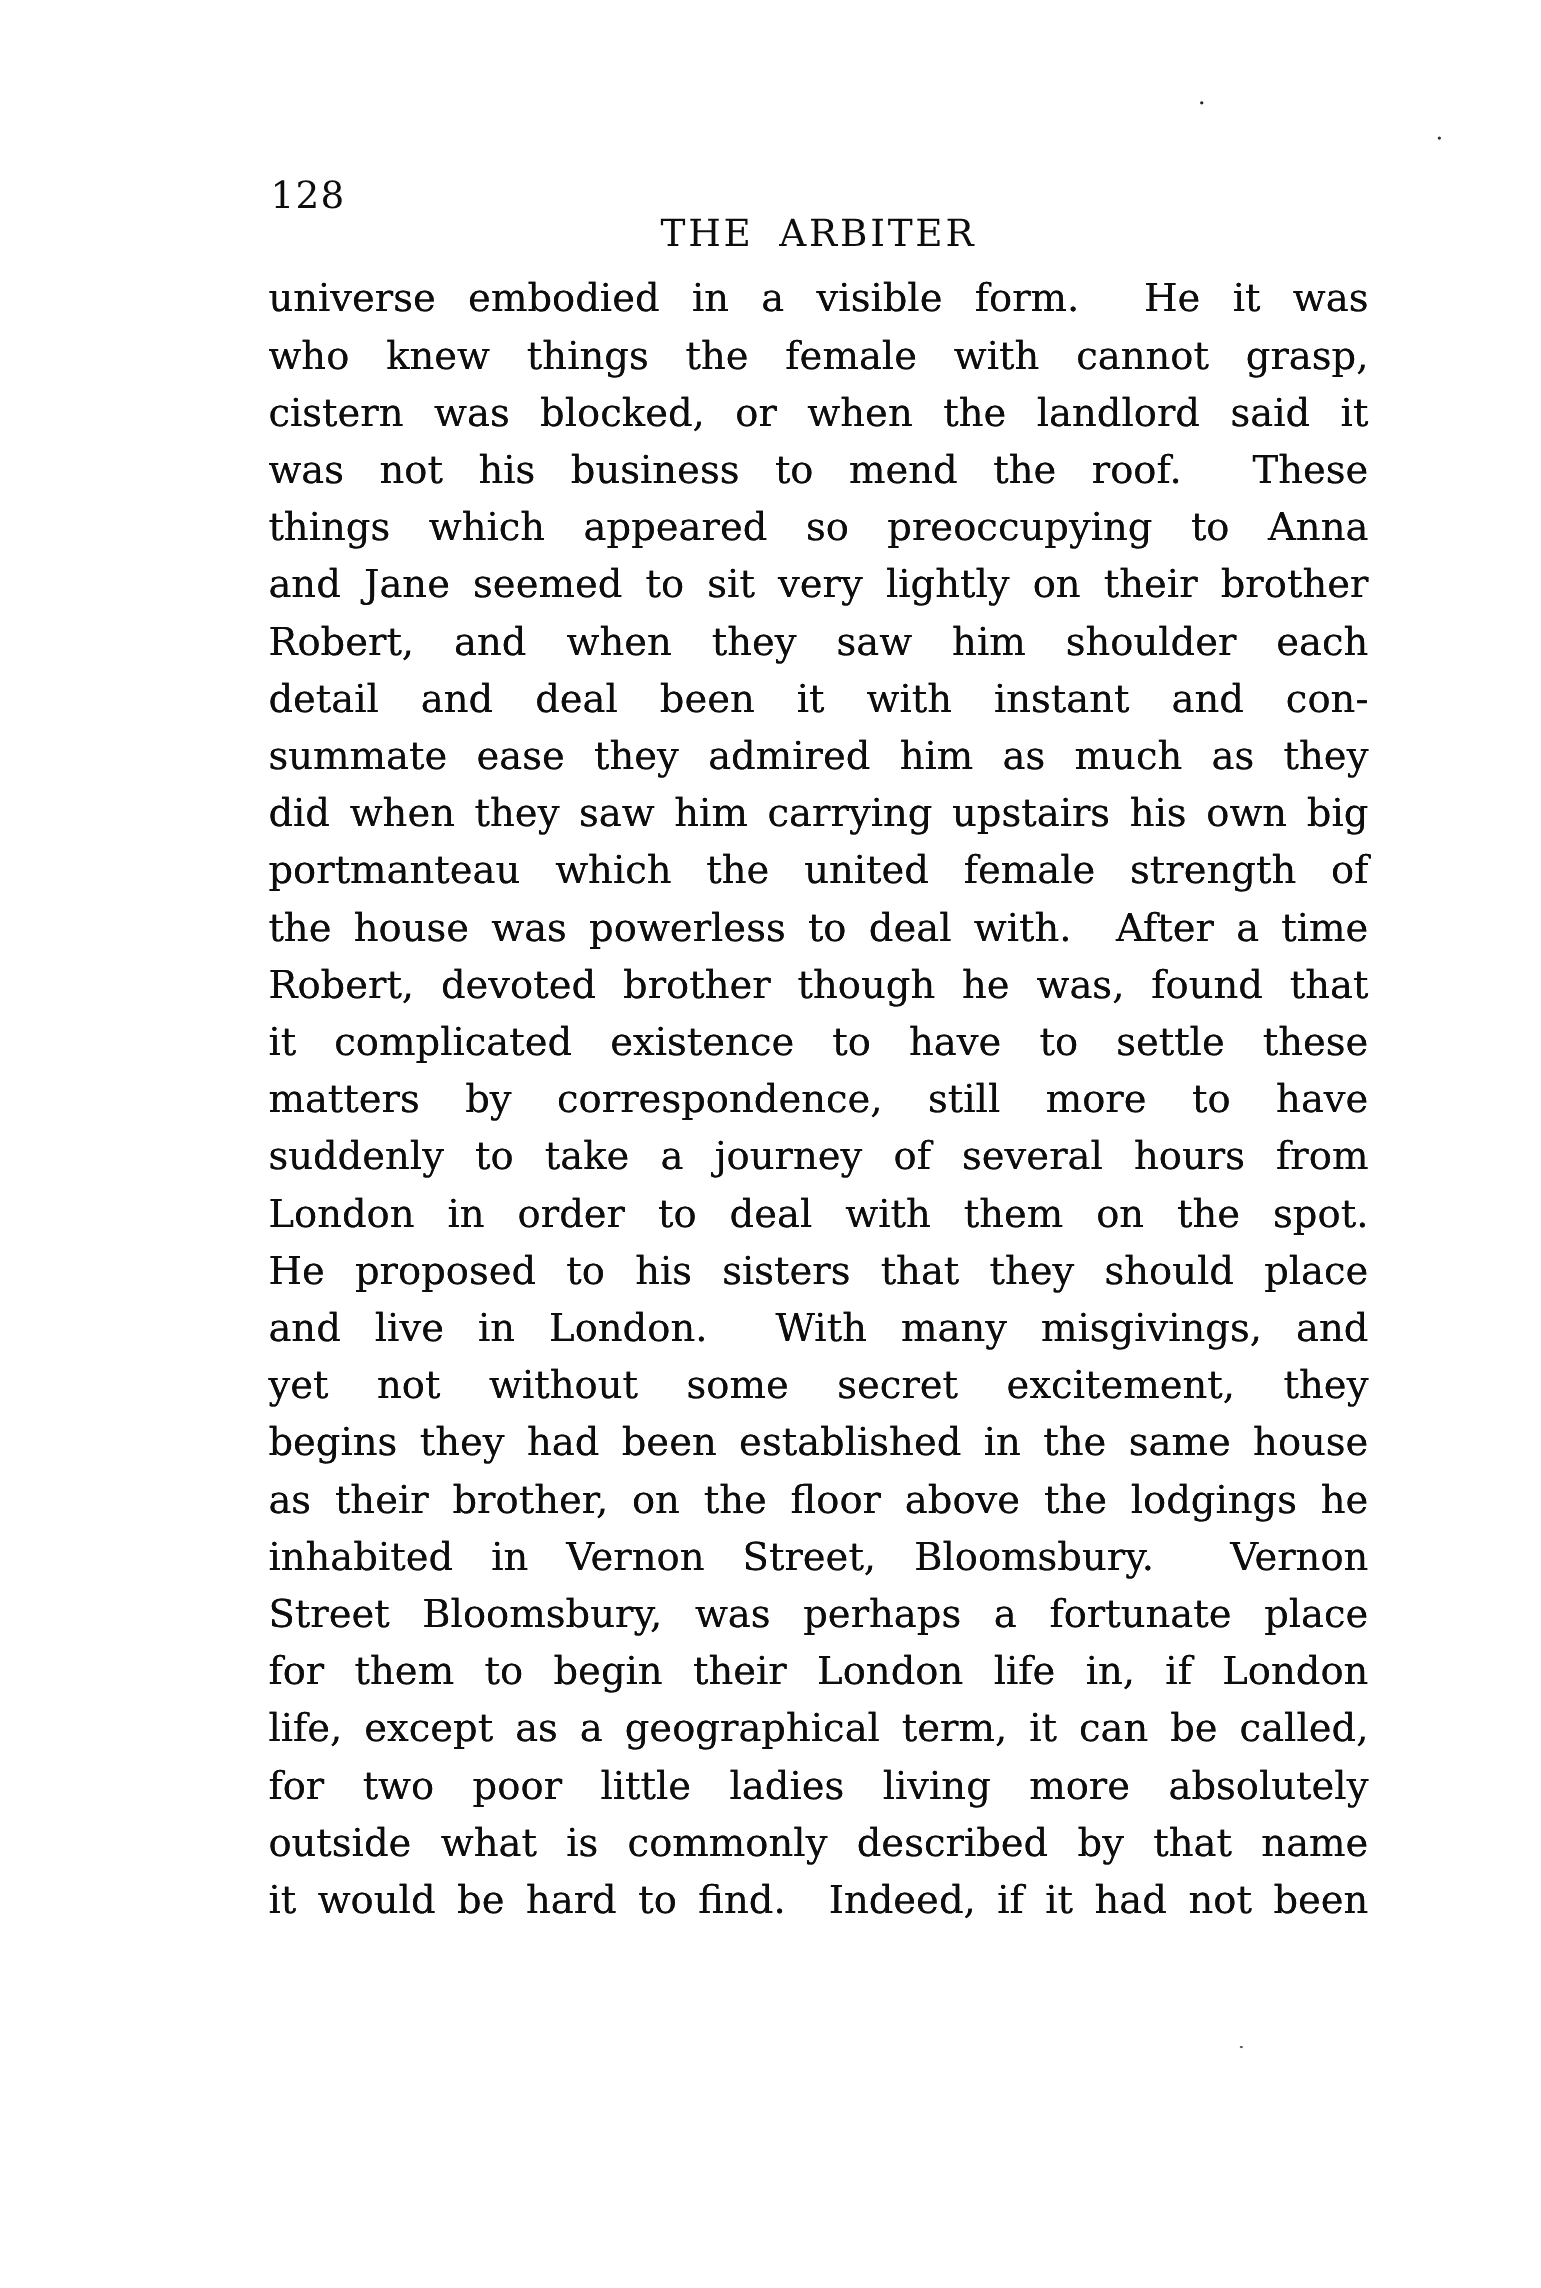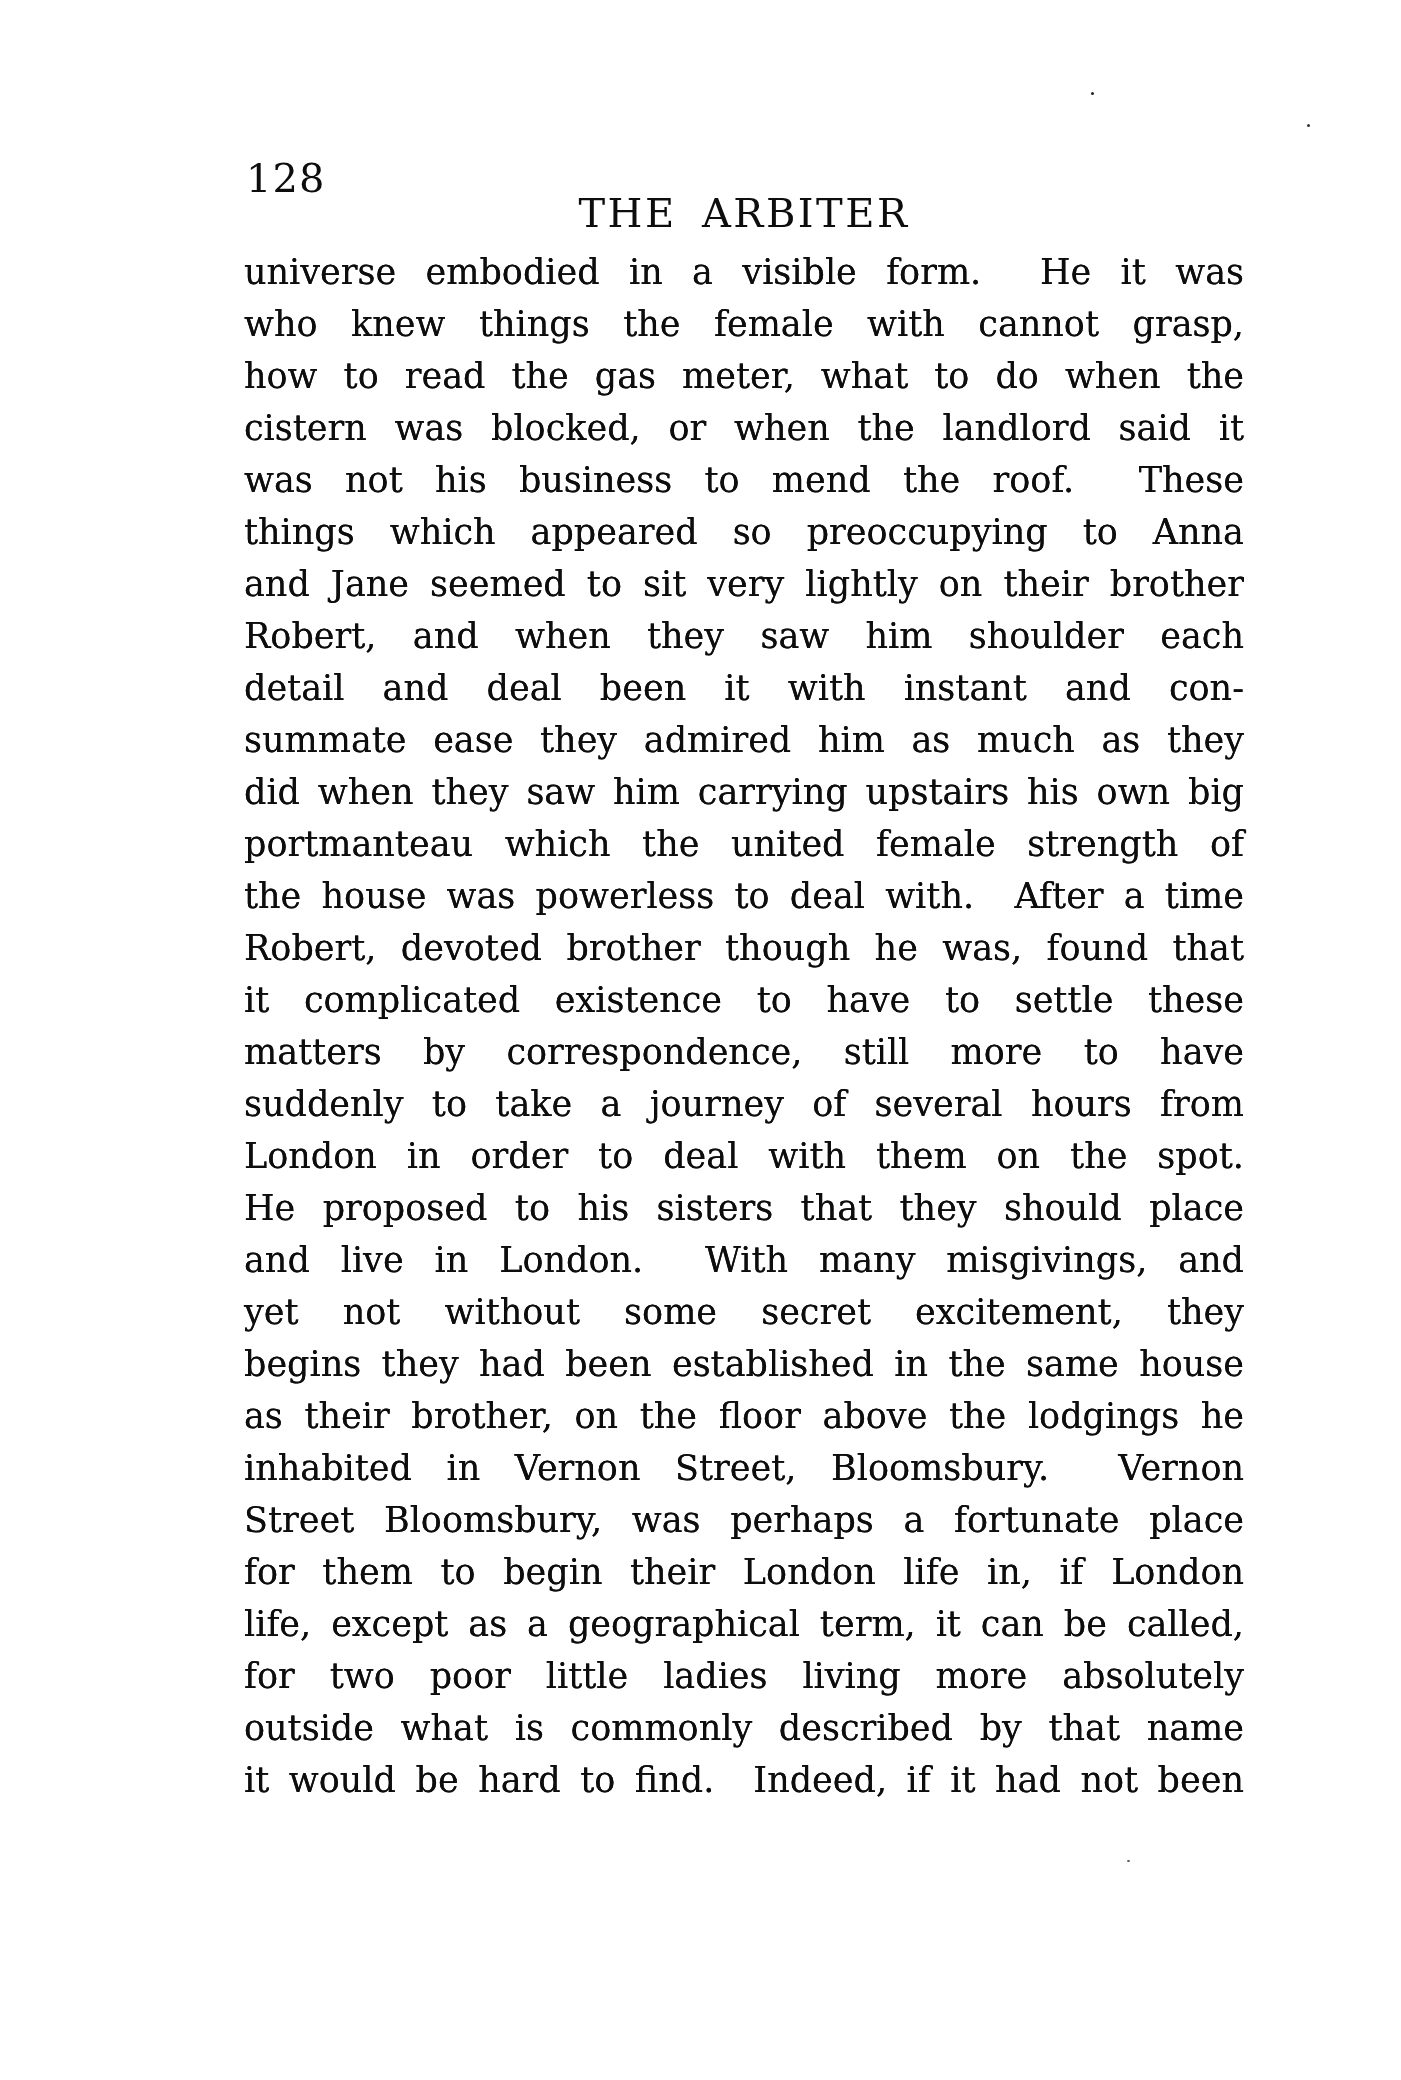--- a/index.html
+++ b/index.html
@@ -19,21 +19,21 @@
   .content {
     position: absolute;
     left: 244px;
     top: 160px;
     width: 1000px;
   }
   .header {
     position: relative;
     height: 36px;
     line-height: 36px;
-    font-size: 40px;
+    font-size: 34px;
   }
   .pagenum {
     position: absolute;
     left: 2px;
     top: 0;
     letter-spacing: 1px;
   }
   .title {
     position: absolute;
     left: 50%;
@@ -71,21 +71,20 @@
 
 <div class="page">
   <div class="content">
     <div class="header">
       <span class="pagenum">128</span>
       <span class="title">THE ARBITER</span>
     </div>
     <div class="body-text" id="body-lines">
         <div class="line">universe embodied in a visible form.&nbsp; He it was</div>
         <div class="line">who knew things the female with cannot grasp,</div>
-        <div class="line">how to read the gas meter, what to do when the</div>
         <div class="line">cistern was blocked, or when the landlord said it</div>
         <div class="line">was not his business to mend the roof.&nbsp; These</div>
         <div class="line">things which appeared so preoccupying to Anna</div>
         <div class="line">and Jane seemed to sit very lightly on their brother</div>
         <div class="line">Robert, and when they saw him shoulder each</div>
         <div class="line">detail and deal been it with instant and con-</div>
         <div class="line">summate ease they admired him as much as they</div>
         <div class="line">did when they saw him carrying upstairs his own big</div>
         <div class="line">portmanteau which the united female strength of</div>
         <div class="line">the house was powerless to deal with.&nbsp; After a time</div>

